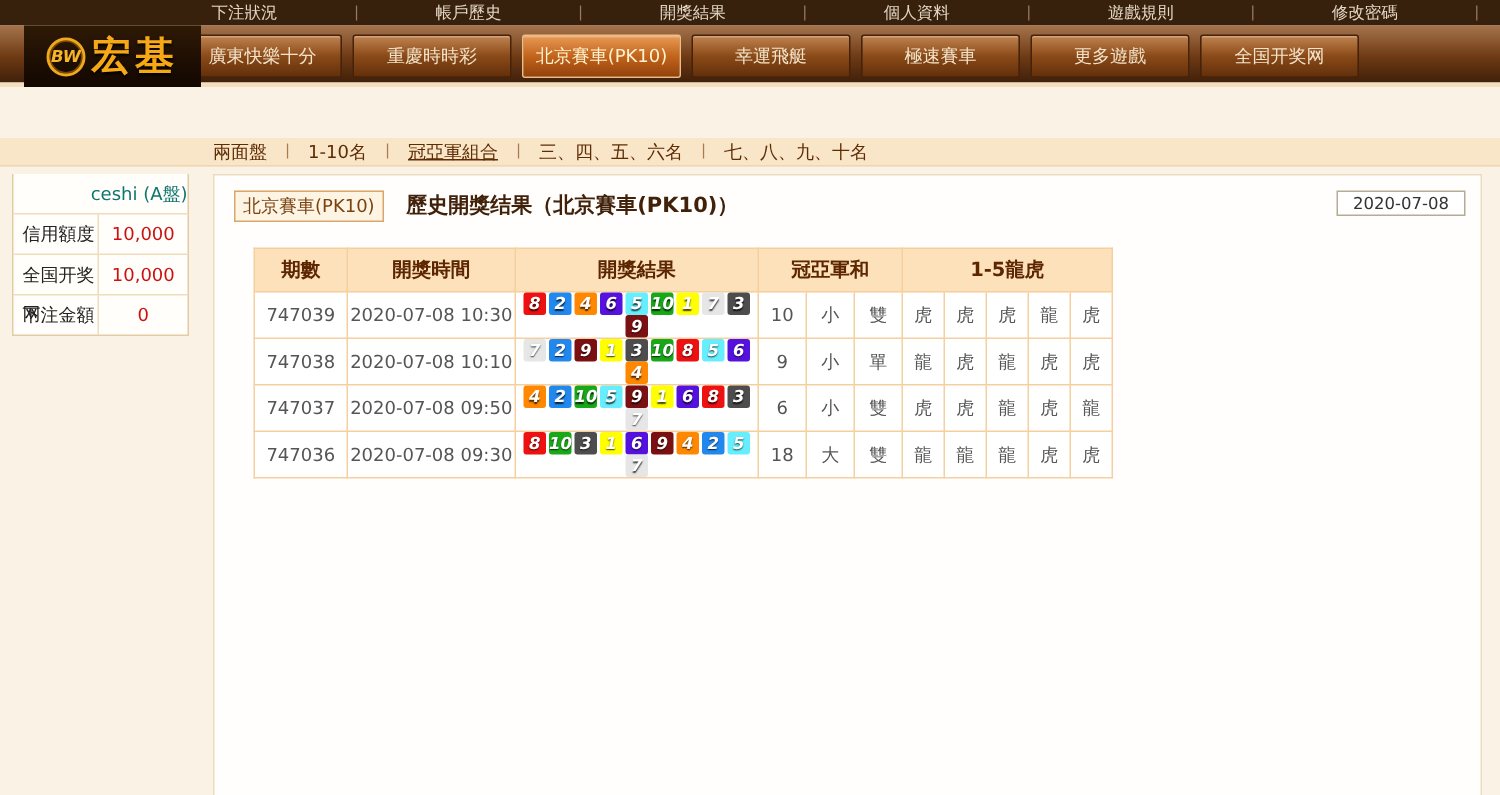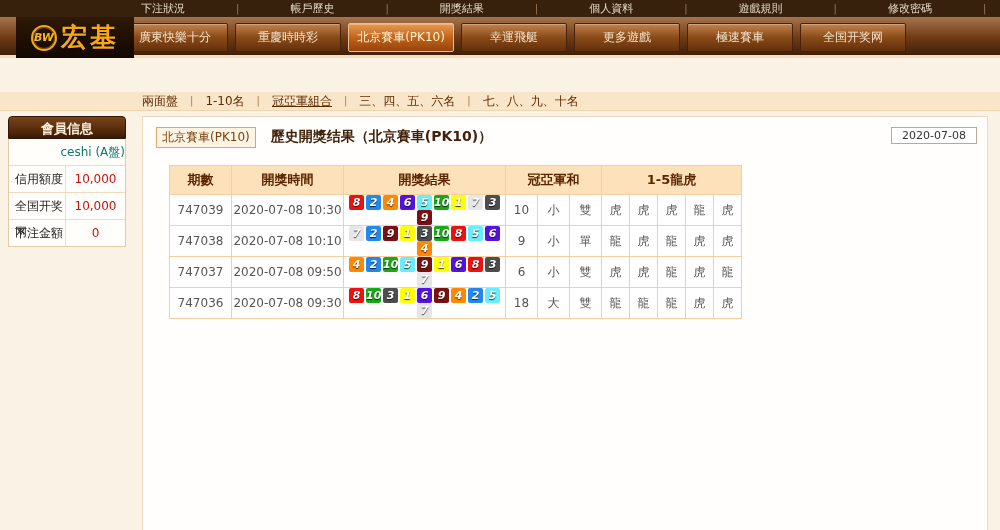--- a/index.html
+++ b/index.html
@@ -88,42 +88,41 @@
   <div class="navbar">
     <div class="logo">
       <span class="logo-badge">BW</span>
       <span class="logo-text">宏基</span>
     </div>
     <div class="nav-buttons" id="nav-buttons">
         <div class="nav-btn">廣東快樂十分</div>
         <div class="nav-btn">重慶時時彩</div>
         <div class="nav-btn active">北京賽車(PK10)</div>
         <div class="nav-btn">幸運飛艇</div>
+        <div class="nav-btn">極速賽車</div>
         <div class="nav-btn">更多遊戲</div>
-        <div class="nav-btn">極速賽車</div>
         <div class="nav-btn">全国开奖网</div>
       </div>
   </div>
 
   <div class="subnav" id="subnav">
       <span class="sn-item">兩面盤</span>
       <span class="sn-sep">|</span>
       <span class="sn-item">1-10名</span>
       <span class="sn-sep">|</span>
       <span class="sn-item u">冠亞軍組合</span>
       <span class="sn-sep">|</span>
       <span class="sn-item">三、四、五、六名</span>
       <span class="sn-sep">|</span>
       <span class="sn-item">七、八、九、十名</span>
     </div>
 
   <div class="content">
 
     <aside class="sidebar">
-      <div class="sidebar-header">會員信息</div>
       <div class="sidebar-body">
         <div class="sidebar-user">ceshi (A盤)</div>
         <div id="sidebar-rows">
             <div class="sb-row">
               <div class="sb-label">信用額度</div>
               <div class="sb-value">10,000</div>
             </div>
             <div class="sb-row">
               <div class="sb-label">全国开奖网</div>
               <div class="sb-value">10,000</div>

